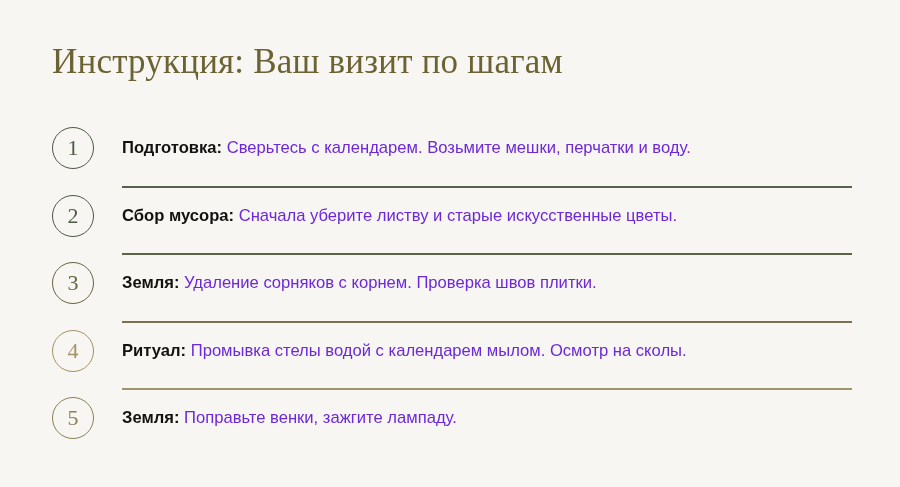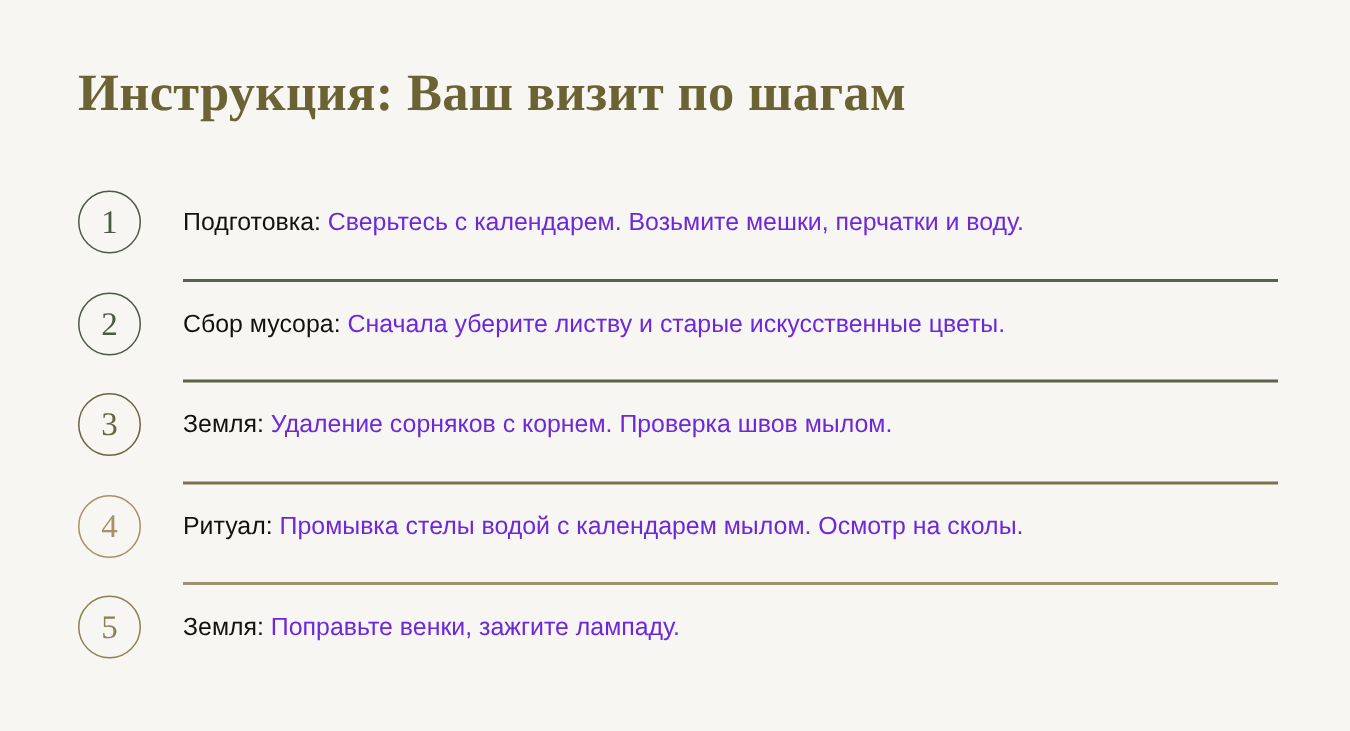--- a/index.html
+++ b/index.html
@@ -24,21 +24,21 @@
     box-sizing: border-box;
   }
 
   
   #title {
     position: absolute;
     left: 52px;
     top: 42px;
     font-family: "Liberation Serif", "DejaVu Serif", serif;
     font-size: 35px;
-    font-weight: 700;
+    font-weight: 400;
     letter-spacing: 0.2px;
     color: #6b6334;
     white-space: nowrap;
     line-height: 1.15;
   }
 
   
   #steps {
     position: absolute;
     left: 52px;
@@ -77,21 +77,21 @@
 
   .step-text {
     margin-left: 28px;
     font-size: 16.6px;
     color: #221f1d;
     line-height: 1.3;
     white-space: nowrap;
     overflow: hidden;
   }
   .step-text .lbl {
-    font-weight: 400;
+    font-weight: 700;
     color: #141210;
   }
   .step-text .desc {
     font-weight: 400;
     color: #6d28d9;
   }
 
   .divider {
     position: absolute;
     left: 70px;
@@ -129,21 +129,21 @@
           <span class="lbl">Сбор мусора:</span><span class="desc"> Сначала уберите листву и старые искусственные цветы.</span>
         </div>
       </div>
       <div class="divider" style="background: rgb(93, 99, 73);"></div>
     </div>
 
     <div class="step-row">
       <div class="step-inner">
         <div class="step-num" style="border-color: rgb(106, 101, 65); color: rgb(106, 101, 65);">3</div>
         <div class="step-text">
-          <span class="lbl">Земля:</span><span class="desc"> Удаление сорняков с корнем. Проверка швов мылом.</span>
+          <span class="lbl">Земля:</span><span class="desc"> Удаление сорняков с корнем. Проверка швов плитки.</span>
         </div>
       </div>
       <div class="divider" style="background: rgb(123, 115, 79);"></div>
     </div>
 
     <div class="step-row">
       <div class="step-inner">
         <div class="step-num" style="border-color: rgb(167, 145, 104); color: rgb(167, 145, 104);">4</div>
         <div class="step-text">
           <span class="lbl">Ритуал:</span><span class="desc"> Промывка стелы водой с календарем мылом. Осмотр на сколы.</span>

